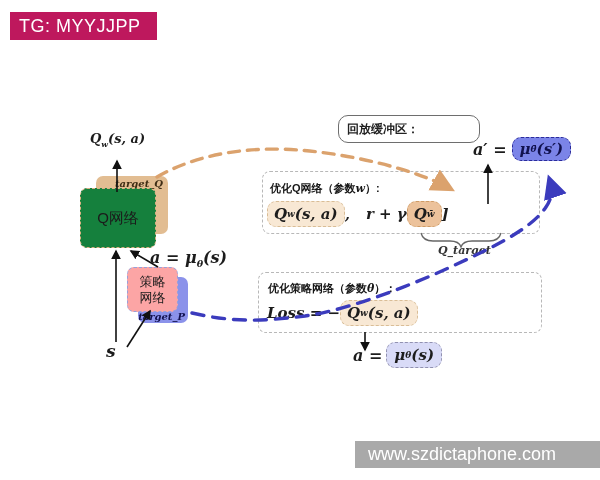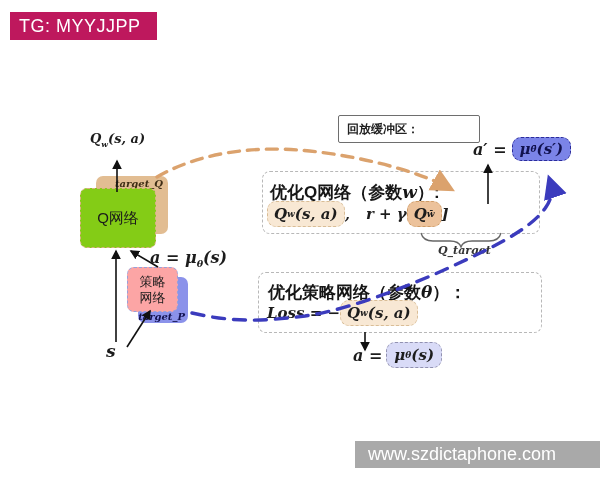--- a/index.html
+++ b/index.html
@@ -14,44 +14,44 @@
   .sp{display:inline-block;width:16px;}
 
   #badge{left:10px;top:12px;width:138px;height:28px;background:#be185d;color:#fff;
          font-size:18px;display:flex;align-items:center;padding-left:9px;letter-spacing:.5px;}
   #watermark{left:355px;top:441px;width:245px;height:27px;background:#a9a9a9;color:#fff;
          font-size:18px;display:flex;align-items:center;padding-left:13px;}
 
   #target-q{left:96px;top:176px;width:72px;height:58px;background:#e2bd92;border-radius:7px;}
   #target-q .tag{position:absolute;top:2px;right:5px;font-family:"DejaVu Serif",serif;
                  font-style:italic;font-weight:700;font-size:10px;color:#3e2d15;}
-  #q-net{left:80px;top:188px;width:74px;height:58px;background:#84cc16;border:1.6px dashed #d9b285;
+  #q-net{left:80px;top:188px;width:74px;height:58px;background:#15803d;border:1.6px dashed #d9b285;
          border-radius:7px;display:flex;align-items:center;justify-content:center;font-size:15px;}
   #target-p{left:138px;top:277px;width:50px;height:46px;background:#8b92ea;border-radius:7px;}
   #target-p .tag{position:absolute;bottom:1px;right:3px;font-family:"DejaVu Serif",serif;
                  font-style:italic;font-weight:700;font-size:10px;color:#12124f;}
   #p-net{left:127px;top:267px;width:49px;height:43px;background:#fca5a5;border:1.6px dashed #99a0d9;
          border-radius:7px;display:flex;flex-direction:column;align-items:center;justify-content:center;
          font-size:13px;line-height:1.2;}
 
   #q-out-label{left:90px;top:131px;font-size:13px;text-align:center;}
   #action-label{left:150px;top:248px;font-size:16px;}
   #state-label{left:106px;top:341px;font-size:17px;}
 
   #replay{left:338px;top:115px;width:132px;height:26px;background:#fff;border:1.5px solid #6e6e6e;
-          border-radius:2px;display:flex;align-items:center;padding-left:8px;gap:7px;}
+          border-radius:10px;display:flex;align-items:center;padding-left:8px;gap:7px;}
   #replay .t{font-size:12px;font-weight:600;color:#222;}
   #replay .m{font-size:15px;}
 
   #next-action-row{left:473px;top:137px;display:flex;align-items:center;gap:5px;font-size:16px;}
   #chip-next-action{background:#7b84e8;border:1.6px dashed #2b2b99;padding:2px 7px;font-size:15px;color:#12124f;}
 
   #opt-q-box{left:262px;top:171px;width:276px;height:61px;border:1.5px dashed #b8b8b8;border-radius:8px;}
   #opt-p-box{left:258px;top:272px;width:282px;height:59px;border:1.5px dashed #b8b8b8;border-radius:8px;}
-  .box-title{font-size:17px;}
+  .box-title{font-size:11px;}
   #opt-q-title{left:270px;top:181px;}
   #loss-q-row{left:267px;top:201px;display:flex;align-items:center;font-size:15px;}
   #chip-q-current,#chip-q-policy{background:#f8e8d4;border:1.3px dashed #d9bd96;padding:3px 6px;font-size:15px;}
   #chip-q-target{background:#ecc29b;border:1.3px dashed #cf9c66;padding:3px 6px;font-size:15px;}
   #q-target-label{left:438px;top:244px;font-family:"DejaVu Serif",serif;font-style:italic;
                   font-weight:600;font-size:11px;color:#333;}
   #opt-p-title{left:268px;top:281px;}
   #loss-p-row{left:267px;top:300px;display:flex;align-items:center;font-size:15px;}
   #action-bottom-row{left:353px;top:342px;display:flex;align-items:center;gap:4px;font-size:16px;}
   #chip-action-bottom{background:#d9dbf7;border:1.4px dashed #9191b0;padding:3px 7px;font-size:15px;}

